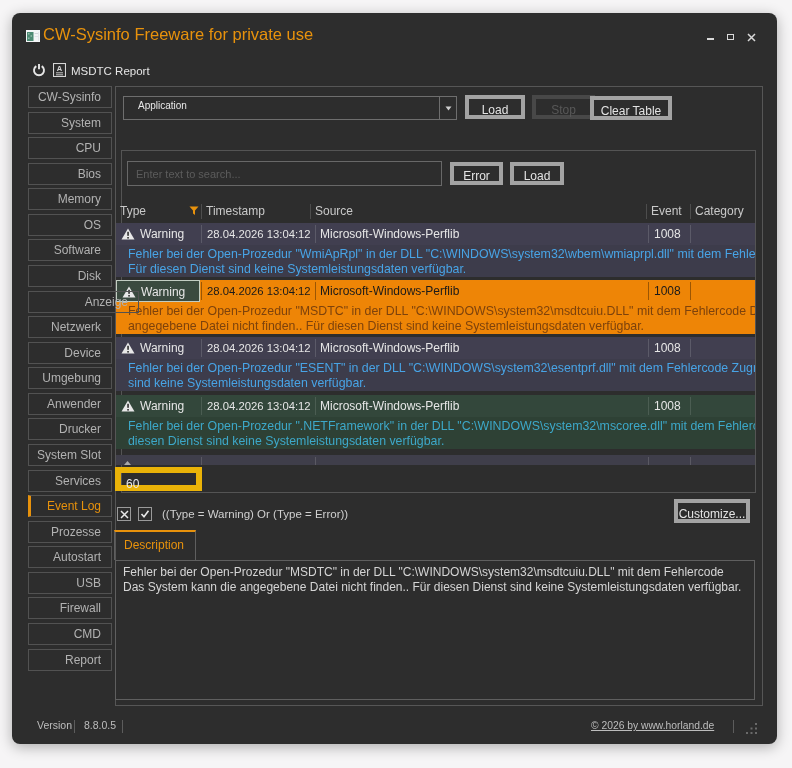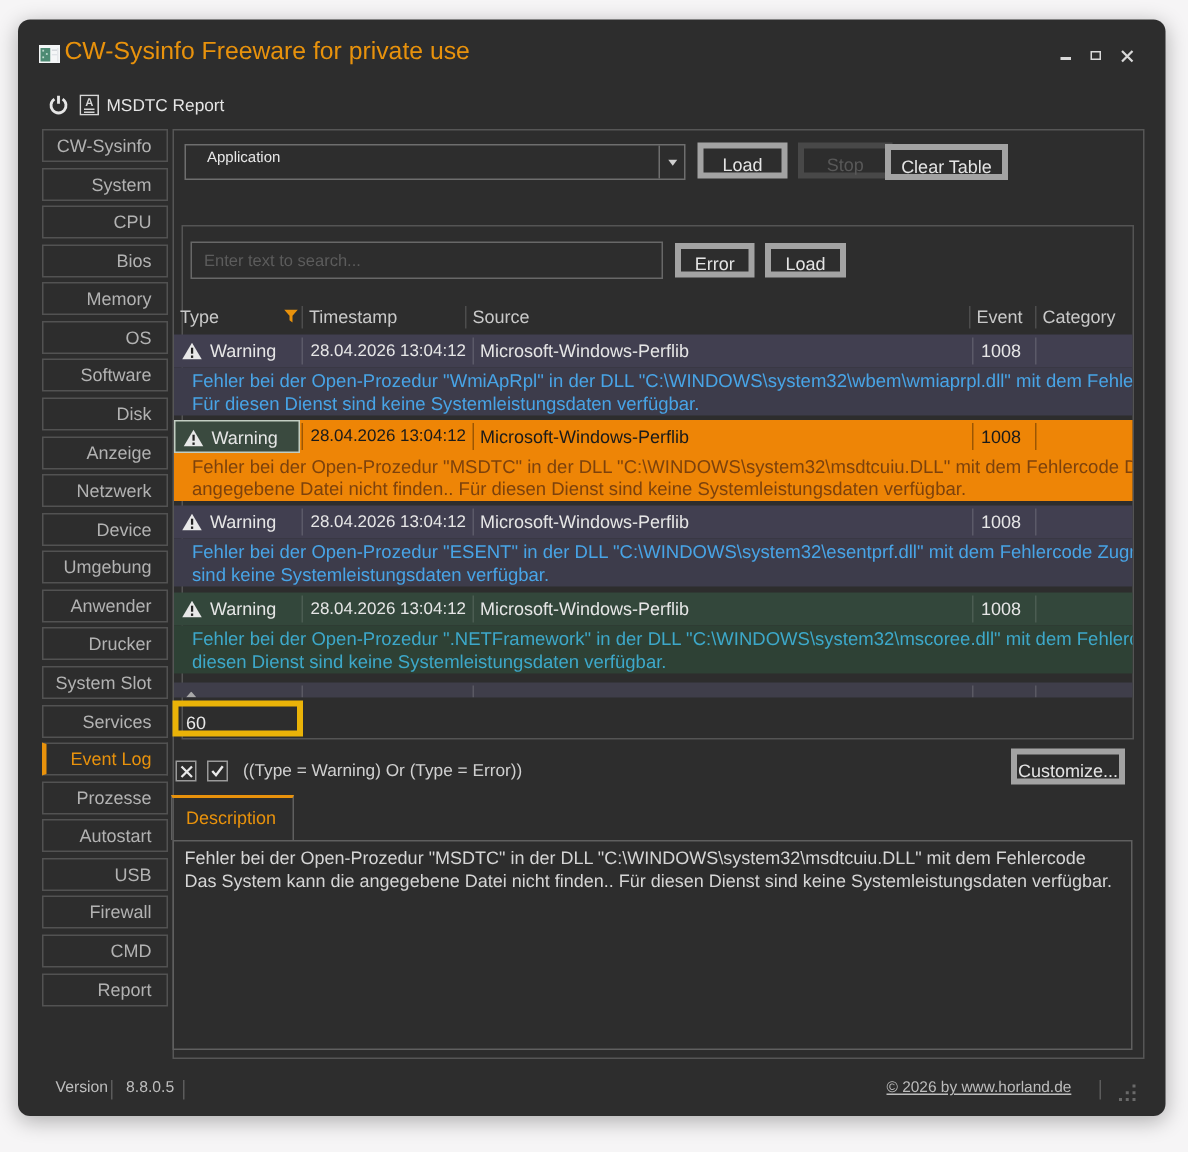--- a/index.html
+++ b/index.html
@@ -156,21 +156,21 @@
     </div>
 
   <div class="abs" style="left:104px;top:442px;width:639px;height:10px;background:#3f3e4a;overflow:hidden;">
     <div style="position:absolute;left:8px;top:6px;width:7px;height:4px;background:#a9a9a9;clip-path:polygon(50% 0,100% 100%,0 100%);"></div>
     <div class="abs" style="left:85px;top:2px;width:1px;height:8px;background:rgba(255,255,255,0.14);"></div>
     <div class="abs" style="left:199px;top:2px;width:1px;height:8px;background:rgba(255,255,255,0.14);"></div>
     <div class="abs" style="left:532px;top:2px;width:1px;height:8px;background:rgba(255,255,255,0.14);"></div>
     <div class="abs" style="left:574px;top:2px;width:1px;height:8px;background:rgba(255,255,255,0.14);"></div>
   </div>
 
-  <div class="abs" style="left:103px;top:454px;width:87px;height:24px;border:4px solid #eab308;box-sizing:border-box;">
+  <div class="abs" style="left:103px;top:454px;width:87px;height:24px;border:6px solid #eab308;box-sizing:border-box;">
     <div class="abs" style="left:5px;top:4px;font-size:12px;color:#e8e8e8;">60</div>
   </div>
 
   <div class="abs" style="left:105px;top:494px;width:12px;height:12px;border:1px solid #9a9a9a;">
     <svg class="abs" style="left:2px;top:2px" width="9" height="9" viewBox="0 0 9 9">
         <path d="M1 1 L8 8 M8 1 L1 8" stroke="#e8e8e8" stroke-width="1.5"></path>
       </svg>
   </div>
   <div class="abs" style="left:126px;top:494px;width:12px;height:12px;border:1px solid #9a9a9a;">
     <svg class="abs" style="left:1px;top:1px" width="10" height="10" viewBox="0 0 10 10">
@@ -205,21 +205,21 @@
       </g>
   </svg>
 <div class="abs tab" style="top: 73px;">CW-Sysinfo</div>
     <div class="abs tab" style="top: 99px;">System</div>
     <div class="abs tab" style="top: 124px;">CPU</div>
     <div class="abs tab" style="top: 150px;">Bios</div>
     <div class="abs tab" style="top: 175px;">Memory</div>
     <div class="abs tab" style="top: 201px;">OS</div>
     <div class="abs tab" style="top: 226px;">Software</div>
     <div class="abs tab" style="top: 252px;">Disk</div>
-    <div class="abs tab" style="top: 278px;">Anzeige</div>
+    <div class="abs tab" style="top: 278px; padding-left: 27px;">Anzeige</div>
     <div class="abs tab" style="top: 303px;">Netzwerk</div>
     <div class="abs tab" style="top: 329px;">Device</div>
     <div class="abs tab" style="top: 354px;">Umgebung</div>
     <div class="abs tab" style="top: 380px;">Anwender</div>
     <div class="abs tab" style="top: 405px;">Drucker</div>
     <div class="abs tab" style="top: 431px;">System Slot</div>
     <div class="abs tab" style="top: 457px;">Services</div>
     <div class="abs tab sel" style="top: 482px;">Event Log</div>
     <div class="abs tab" style="top: 508px;">Prozesse</div>
     <div class="abs tab" style="top: 533px;">Autostart</div>

